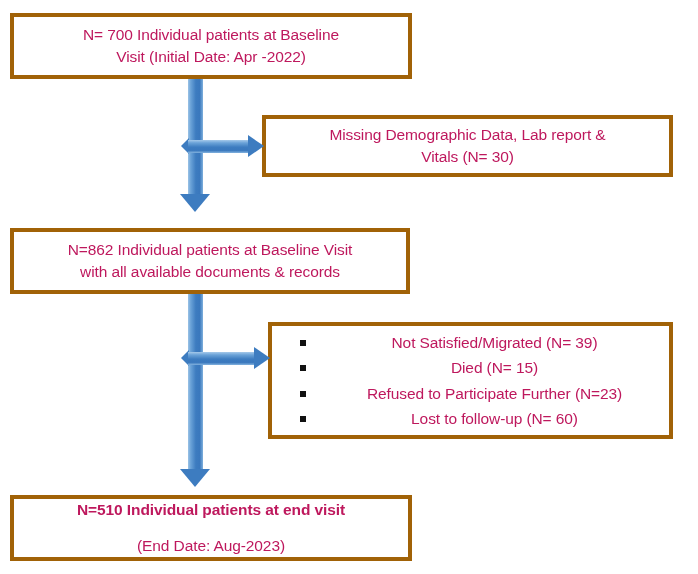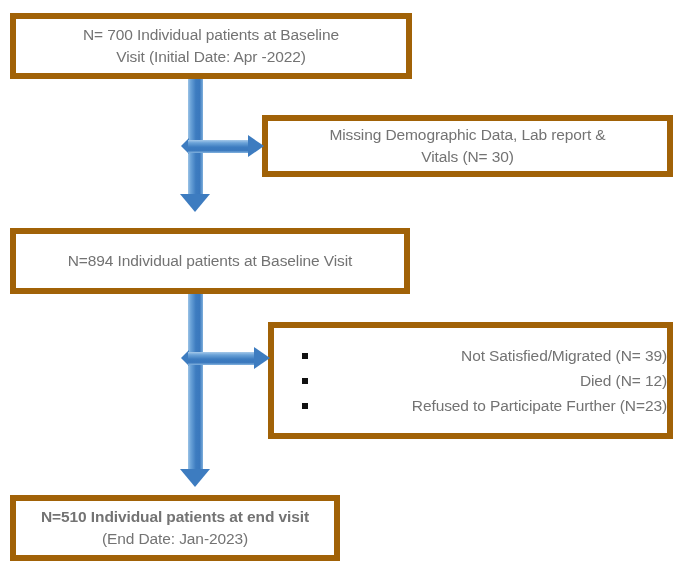--- a/index.html
+++ b/index.html
@@ -16,48 +16,48 @@
     width: 698px;
     height: 574px;
     background: #ffffff;
     overflow: hidden;
   }
 
   
   .box {
     position: absolute;
     box-sizing: border-box;
-    border: 6px solid #a16207;
+    border: 4px solid #a16207;
     background: #ffffff;
     display: flex;
     flex-direction: column;
     align-items: center;
     justify-content: center;
     text-align: center;
     font-size: 15.5px;
     line-height: 1.45;
     letter-spacing: -0.1px;
-    color: #737373;
+    color: #be185d;
   }
   .box .line { display: block; white-space: nowrap; }
   .box.bold-first .line:first-child { font-weight: bold; }
 
   #box-baseline   { left: 10px;  top: 13px;  width: 402px; height: 66px; }
   #box-excluded   { left: 262px; top: 115px; width: 411px; height: 62px; }
   #box-available  { left: 10px;  top: 228px; width: 400px; height: 66px; }
   #box-lost       { left: 268px; top: 322px; width: 405px; height: 117px;
                     align-items: flex-start; justify-content: center; }
-  #box-end        { left: 10px;  top: 495px; width: 330px; height: 66px; }
+  #box-end        { left: 10px;  top: 495px; width: 402px; height: 66px; justify-content: space-between; }
 
   
   .bullet-list {
     margin: 0;
     padding: 0 0 0 28px;
     list-style: none;
-    text-align: right;
+    text-align: center;
     width: 100%;
     box-sizing: border-box;
   }
   .bullet-list li {
     position: relative;
     padding-left: 20px;
     font-size: 15.5px;
     line-height: 1.63;
     white-space: nowrap;
   }
@@ -136,34 +136,36 @@
     <span class="line">N= 700 Individual patients at Baseline</span>
     <span class="line">Visit (Initial Date: Apr -2022)</span>
   </div>
 
   <div class="box" id="box-excluded">
     <span class="line">Missing Demographic Data, Lab report &amp;</span>
     <span class="line">Vitals (N= 30)</span>
   </div>
 
   <div class="box" id="box-available">
-    <span class="line">N=894 Individual patients at Baseline Visit</span>
+    <span class="line">N=862 Individual patients at Baseline Visit</span>
+    <span class="line">with all available documents &amp; records</span>
   </div>
 
   <div class="box" id="box-lost">
     <ul class="bullet-list">
       <li>Not Satisfied/Migrated (N= 39)</li>
-      <li>Died (N= 12)</li>
+      <li>Died (N= 15)</li>
       <li>Refused to Participate Further (N=23)</li>
+      <li>Lost to follow-up (N= 60)</li>
     </ul>
   </div>
 
   <div class="box bold-first" id="box-end">
     <span class="line">N=510 Individual patients at end visit</span>
-    <span class="line">(End Date: Jan-2023)</span>
+    <span class="line">(End Date: Aug-2023)</span>
   </div>
 
   <div class="v-stem" id="stem-1"></div>
   <div class="v-head" id="head-1"></div>
 
   <div class="h-tail" id="htail-1"></div>
   <div class="h-stem" id="branch-1"></div>
   <div class="h-head" id="hhead-1"></div>
 
   <div class="v-stem" id="stem-2"></div>

